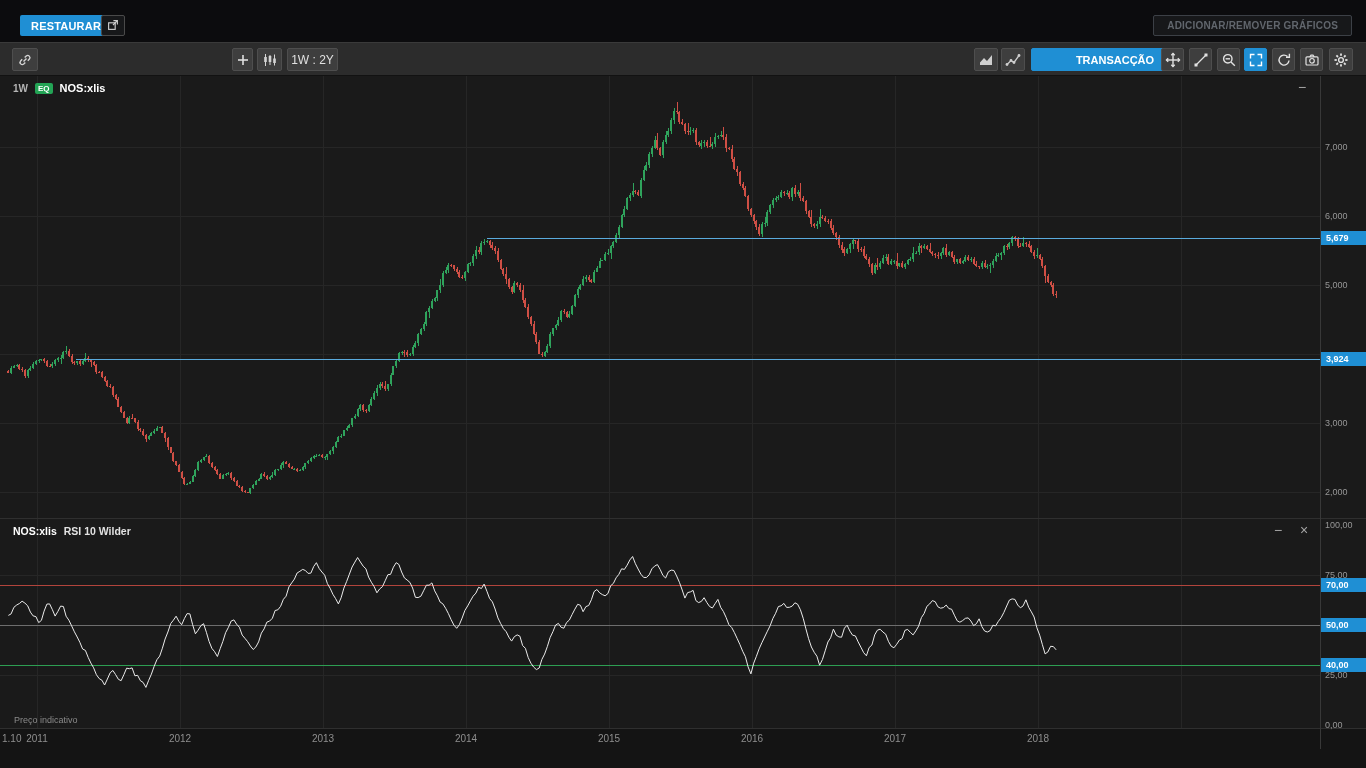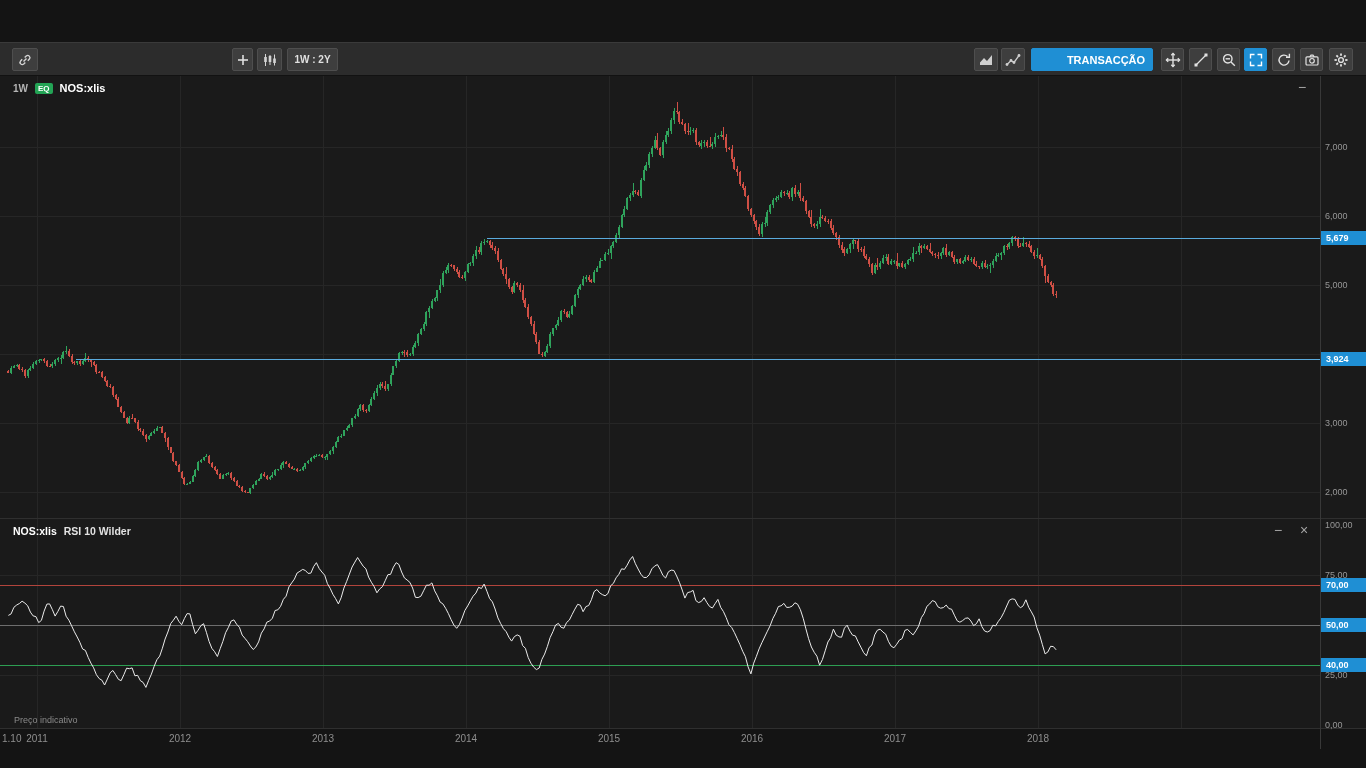--- a/index.html
+++ b/index.html
@@ -20,21 +20,21 @@
        display:flex;align-items:center;justify-content:center;color:#ddd;cursor:pointer;box-sizing:border-box;}
   .tbtn svg{display:block;}
   .tbtn.active{background:#1f8fd4;border-color:#1f8fd4;}
   .tbtn.blue{background:#1f8fd4;border-color:#1f8fd4;color:#fff;font-size:11px;font-weight:bold;}
   #search-box{position:absolute;left:44px;top:5px;width:184px;height:23px;background:#1d1d1d;
        border:1px solid #3e3e3e;border-radius:2px;display:flex;align-items:center;gap:5px;
        padding:0 6px;box-sizing:border-box;}
   #search-box input{flex:1;background:transparent;border:none;outline:none;color:#bbb;
        font-size:11px;font-style:italic;font-family:"Liberation Sans",sans-serif;min-width:0;}
   #search-box input::placeholder{color:#8a8a8a;font-style:italic;}
-  #period-btn{font-size:10px;font-weight:bold;color:#e0e0e0;}
+  #period-btn{font-size:12px;font-weight:normal;color:#e0e0e0;}
   
   #chart-panel{position:absolute;left:0;top:76px;width:1366px;height:442px;background:#1a1a1a;}
   #rsi-panel{position:absolute;left:0;top:519px;width:1366px;height:209px;background:#1a1a1a;}
   #chart-panel svg,#rsi-panel svg{position:absolute;left:0;top:0;}
   .panel-head{position:absolute;left:13px;top:6px;display:flex;align-items:center;gap:7px;z-index:5;}
   .interval{color:#b5b5b5;font-size:10px;font-weight:bold;}
   .eq-badge{background:#23a455;color:#fff;font-size:8px;font-weight:bold;padding:1px 3px;border-radius:2px;}
   .instr{color:#fff;font-size:11px;font-weight:bold;}
   .ind-name{color:#e2e2e2;font-size:11px;font-weight:bold;}
   .winctl{position:absolute;top:4px;width:16px;height:16px;color:#a5a5a5;font-size:14px;line-height:15px;
@@ -53,20 +53,34 @@
   
   #footer{position:absolute;left:0;top:749px;width:1366px;height:19px;background:#08080a;
        text-align:right;font-size:9px;line-height:19px;color:#565b63;box-sizing:border-box;padding-right:14px;}
   #footer .flink{text-decoration:underline;cursor:pointer;color:#565b63;}
 </style>
 </head>
 <body>
 
 <div id="app">
 
+  <div id="topbar">
+    <div id="restore-btn" class="btn">RESTAURAR</div>
+    <div id="popout-btn" class="btn">
+      <span>
+        <svg width="14" height="14" viewBox="0 0 16 16">
+            <g fill="none" stroke="#cfcfcf" stroke-width="1.3">
+              <rect x="3" y="5.5" width="7.5" height="7.5"></rect>
+              <path d="M8.5 3h4.5v4.5M13 3l-5 5"></path>
+            </g>
+          </svg>
+      </span>
+    </div>
+    <div id="addremove-btn" class="btn">ADICIONAR/REMOVER GRÁFICOS</div>
+  </div>
 
   <div id="toolbar">
     <div class="tbtn" style="left:12px;width:26px;">
       <span>
         <svg width="16" height="16" viewBox="0 0 16 16">
             <g fill="none" stroke="#d4d4d4" stroke-width="1.4">
               <path d="M6.5 9.5l3-3"></path>
               <path d="M5.2 7.3L3.6 8.9a2.2 2.2 0 0 0 3.1 3.1l1.6-1.6"></path>
               <path d="M7.7 3.6L9.3 2a2.2 2.2 0 0 1 3.1 3.1l-1.6 1.6" transform="translate(0 2)"></path>
             </g>
@@ -114,21 +128,21 @@
             <path d="M2 12.5l4-4 3 2 5-7" fill="none" stroke="#cfcfcf" stroke-width="1.3"></path>
             <g fill="#cfcfcf">
               <circle cx="2" cy="12.5" r="1.4"></circle>
               <circle cx="6" cy="8.5" r="1.4"></circle>
               <circle cx="9" cy="10.5" r="1.4"></circle>
               <circle cx="14" cy="3.5" r="1.4"></circle>
             </g>
           </svg>
       </span>
     </div>
-    <div class="tbtn blue" style="left:1031px;width:122px;padding-left:28px;">TRANSACÇÃO</div>
+    <div class="tbtn blue" style="left:1031px;width:140px;padding-left:28px;">TRANSACÇÃO</div>
 
     <div class="tbtn" style="left:1161px;width:23px;">
       <span>
         <svg width="16" height="16" viewBox="0 0 16 16">
             <g stroke="#e2e2e2" stroke-width="1.4" fill="none">
               <line x1="8" y1="1.5" x2="8" y2="14.5"></line>
               <line x1="1.5" y1="8" x2="14.5" y2="8"></line>
               <path d="M6.3 3.2L8 1.5l1.7 1.7M6.3 12.8L8 14.5l1.7-1.7M3.2 6.3L1.5 8l1.7 1.7M12.8 6.3L14.5 8l-1.7 1.7"></path>
             </g>
           </svg>

